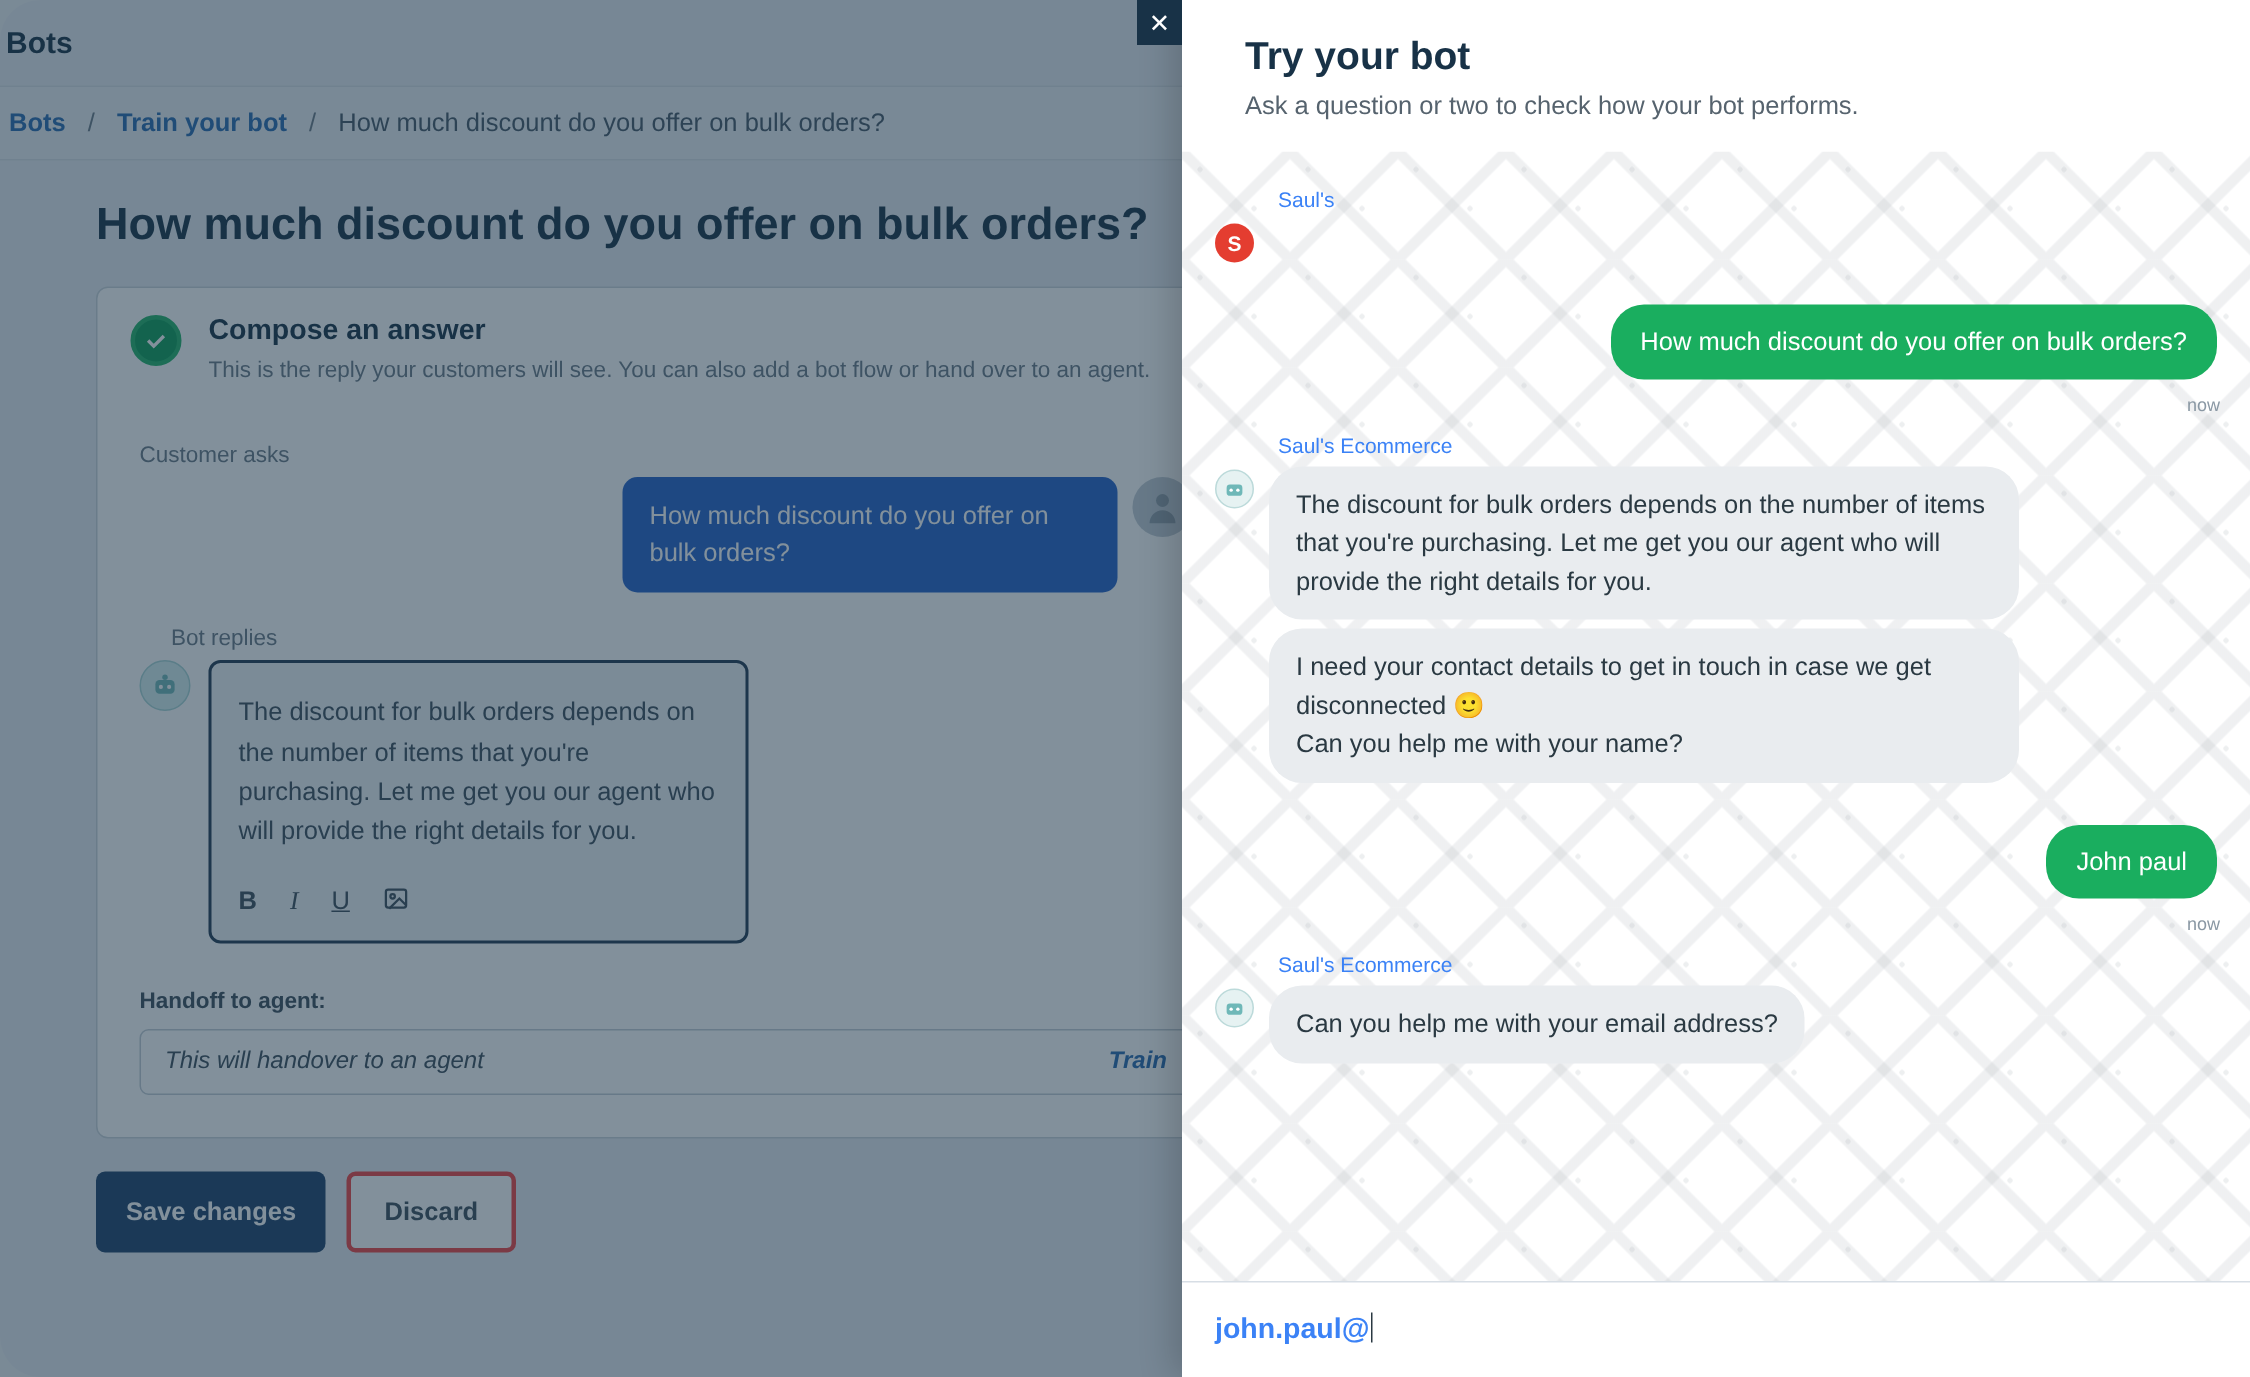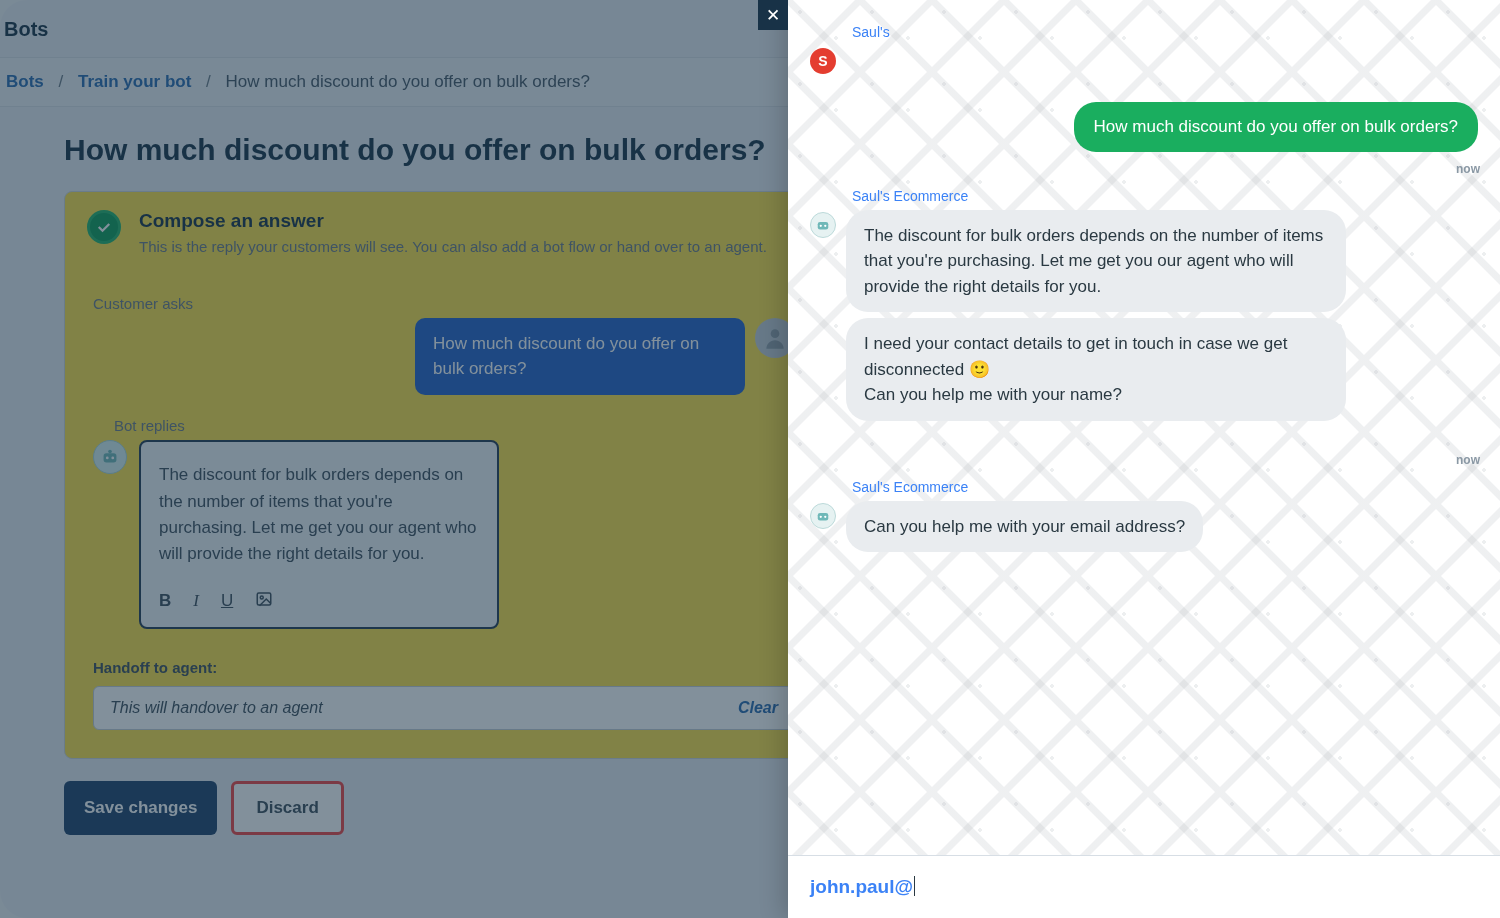--- a/index.html
+++ b/index.html
@@ -14,21 +14,21 @@
   .topbar-title { font-size: 20px; font-weight: 600; color: #183247; }
 
   .breadcrumbs { background:#ebeff3; padding:14px 6px; margin-top:10px; color:#475867; font-size:17px; border-top:1px solid #d7dee5; border-bottom:1px solid #d7dee5;}
   .breadcrumbs a { color:#2b6cb0; font-weight:600; text-decoration:none; }
   .breadcrumbs .sep { margin:0 10px; color:#6c7b87; }
   .breadcrumbs .current { color:#475867; }
 
   .page-wrap { padding: 26px 70px; max-width: 900px; margin-left: -6px; }
   .page-title { font-size:30px; font-weight:700; color:#183247; margin-bottom:24px; }
 
-  .compose-card { border:1px solid #cad4db; border-radius:8px; background:#fde047; padding:0; }
+  .compose-card { border:1px solid #cad4db; border-radius:8px; background:#ffffff; padding:0; }
   .compose-header { display:flex; gap:18px; padding:18px 22px; align-items:flex-start; }
   .check-circle { width:34px; height:34px; border-radius:50%; background:#0f9d58; display:flex; align-items:center; justify-content:center; flex-shrink:0; border:3px solid #23b46a; color:#fff; }
   .compose-header h3 { font-size:19px; font-weight:600; color:#183247; margin-bottom:6px; }
   .compose-header p { font-size:15px; color:#6c7b87; }
 
   .sim-area { padding: 22px 28px 8px 28px; }
   .cust-label { text-align:left; font-size:15px; color:#6c7b87; margin-right:58px; margin-bottom:6px;}
   .cust-row { display:flex; gap:10px; justify-content:flex-end; align-items:flex-start; margin-bottom:22px; }
   .cust-bubble { background:#2563c9; color:#fff; border-radius:10px; padding:14px 18px; font-size:17px; line-height:1.45; max-width:330px; }
   .cust-avatar { width:40px; height:40px; border-radius:50%; background:#c4ced6; display:flex; align-items:center; justify-content:center; }
@@ -77,21 +77,21 @@
   .msg-row { display:flex; gap:10px; align-items:flex-end; }
   .msg-row.left { justify-content:flex-start; }
   .msg-row.right { justify-content:flex-end; }
   .ava { width:26px; height:26px; border-radius:50%; flex-shrink:0; display:flex; align-items:center; justify-content:center; font-size:14px; font-weight:700; color:#fff; align-self:flex-start; margin-top:2px;}
   .ava.red { background:#e43d30; }
   .ava.bot { background:#e6f2f2; border:1px solid #bcdada; }
   .ava.bot svg{width:18px;height:18px;}
   .bubble { border-radius:22px; padding:13px 18px; font-size:17px; line-height:1.5; max-width:500px; }
   .bubble.grey { background:#e9ecef; color:#2a3942; }
   .bubble.green { background:#1aae5f; color:#fff; padding:12px 20px; }
-  .ts { font-size:12px; color:#8a98a4; align-self:flex-end; margin-right:-2px; margin-top:4px;font-weight:bold;}
+  .ts { font-size:12px; color:#8a98a4; align-self:flex-end; margin-right:-2px; margin-top:4px;}
   .stack { display:flex; flex-direction:column; gap:6px; }
 
   .input-row { border-top:1px solid #d7dee5; padding:20px 22px; font-size:19px; color:#3b82f6; background:#fff; position:relative;font-weight:bold;}
   .caret::after{content:""; display:inline-block; width:1px; height:20px; background:#2a3942; margin-left:1px; vertical-align:-3px; animation:bl 1s steps(1) infinite;}
   @keyframes bl{50%{opacity:0}}
 </style>
 </head>
 <body>
 
 <div class="screen">
@@ -161,36 +161,40 @@
                 </span>
               </div>
             </div>
           </div>
         </div>
 
         <div class="handoff-block">
           <div class="handoff-label">Handoff to agent:</div>
           <div class="handoff-input">
             <span>This will handover to an agent</span>
-            <span class="clear">Clear</span>
+            <span class="clear">Train</span>
           </div>
         </div>
       </div>
 
       <div class="action-row">
         <button class="btn-primary">Save changes</button>
         <button class="btn-secondary">Discard</button>
       </div>
     </div>
   </div>
   <div class="dim-mask"></div>
 
   <div class="panel">
     <div class="close-btn">✕</div>
 
+    <div class="panel-head">
+      <h2>Try your bot</h2>
+      <p>Ask a question or two to check how your bot performs.</p>
+    </div>
 
     <div class="chat-body">
       <div class="pattern"></div>
       <div class="chat-col">
 
         <div class="sender-label">Saul's</div>
         <div class="msg-row left">
           <div class="ava red">S</div>
         </div>
 
@@ -210,20 +214,23 @@
               </svg>
           </div>
           <div class="stack">
             <div class="bubble grey">The discount for bulk orders depends on the number of items that you're purchasing. Let me get you our agent who will provide the right details for you.</div>
             <div class="bubble grey" style="white-space:pre-line;">I need your contact details to get in touch in case we get disconnected 🙂
 Can you help me with your name?</div>
           </div>
         </div>
 
         <div style="height:16px"></div>
+        <div class="msg-row right">
+          <div class="bubble green">John paul</div>
+        </div>
         <div class="ts">now</div>
 
         <div class="sender-label">Saul's Ecommerce</div>
         <div class="msg-row left">
           <div class="ava bot">
             <svg viewBox="0 0 24 24">
                 <rect x="5" y="8" width="14" height="10" rx="3" fill="#6fb8b8"></rect>
                 <circle cx="9" cy="13" r="1.5" fill="#fff"></circle>
                 <circle cx="15" cy="13" r="1.5" fill="#fff"></circle>
               </svg>

